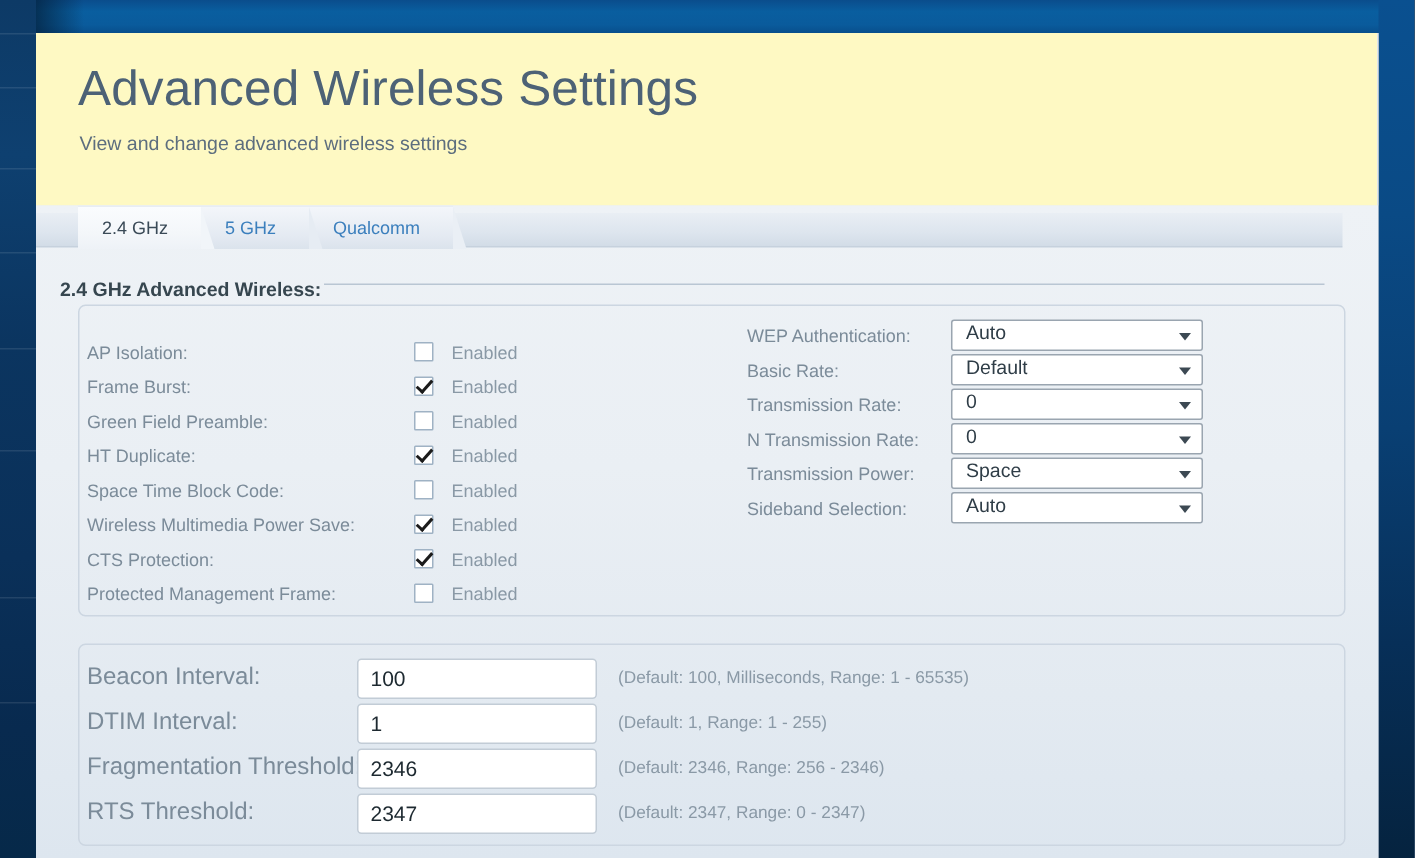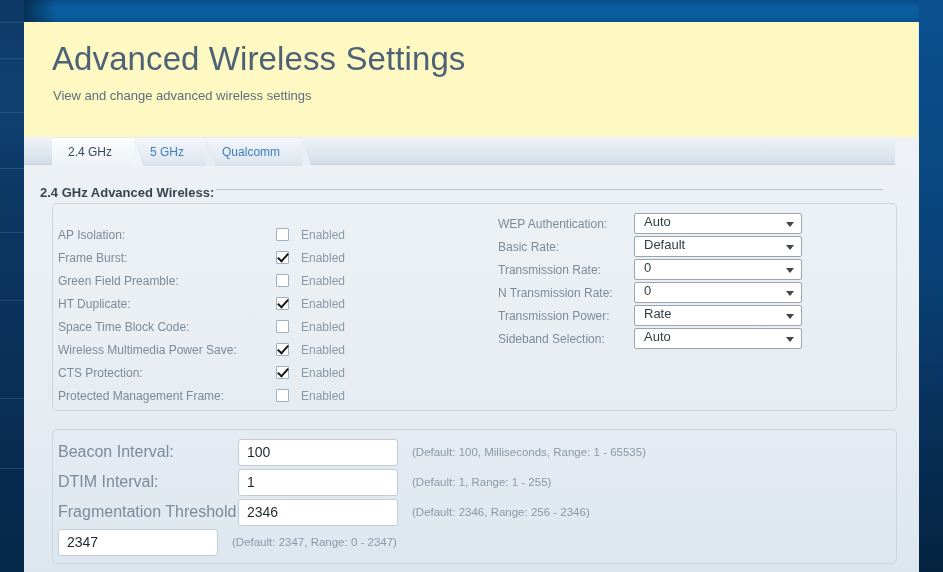--- a/index.html
+++ b/index.html
@@ -437,21 +437,21 @@
         <div class="selrow">
           <span class="lbl">N Transmission Rate:</span>
           <span class="sel">
             <span class="selv">0</span>
             <span class="caret"></span>
           </span>
         </div>
         <div class="selrow">
           <span class="lbl">Transmission Power:</span>
           <span class="sel">
-            <span class="selv">Rate</span>
+            <span class="selv">Space</span>
             <span class="caret"></span>
           </span>
         </div>
         <div class="selrow">
           <span class="lbl">Sideband Selection:</span>
           <span class="sel">
             <span class="selv">Auto</span>
             <span class="caret"></span>
           </span>
         </div>
@@ -467,20 +467,21 @@
           <span class="lbl">DTIM Interval:</span>
           <input class="txt" type="text" value="1" style="">
           <span class="hint">(Default: 1, Range: 1 - 255)</span>
         </div>
         <div class="txrow">
           <span class="lbl">Fragmentation Threshold:</span>
           <input class="txt" type="text" value="2346" style="">
           <span class="hint">(Default: 2346, Range: 256 - 2346)</span>
         </div>
         <div class="txrow">
+          <span class="lbl">RTS Threshold:</span>
           <input class="txt" type="text" value="2347" style="">
           <span class="hint">(Default: 2347, Range: 0 - 2347)</span>
         </div>
       </div>
 
     </div>
   </div>
 </div>
 
 </body></html>

